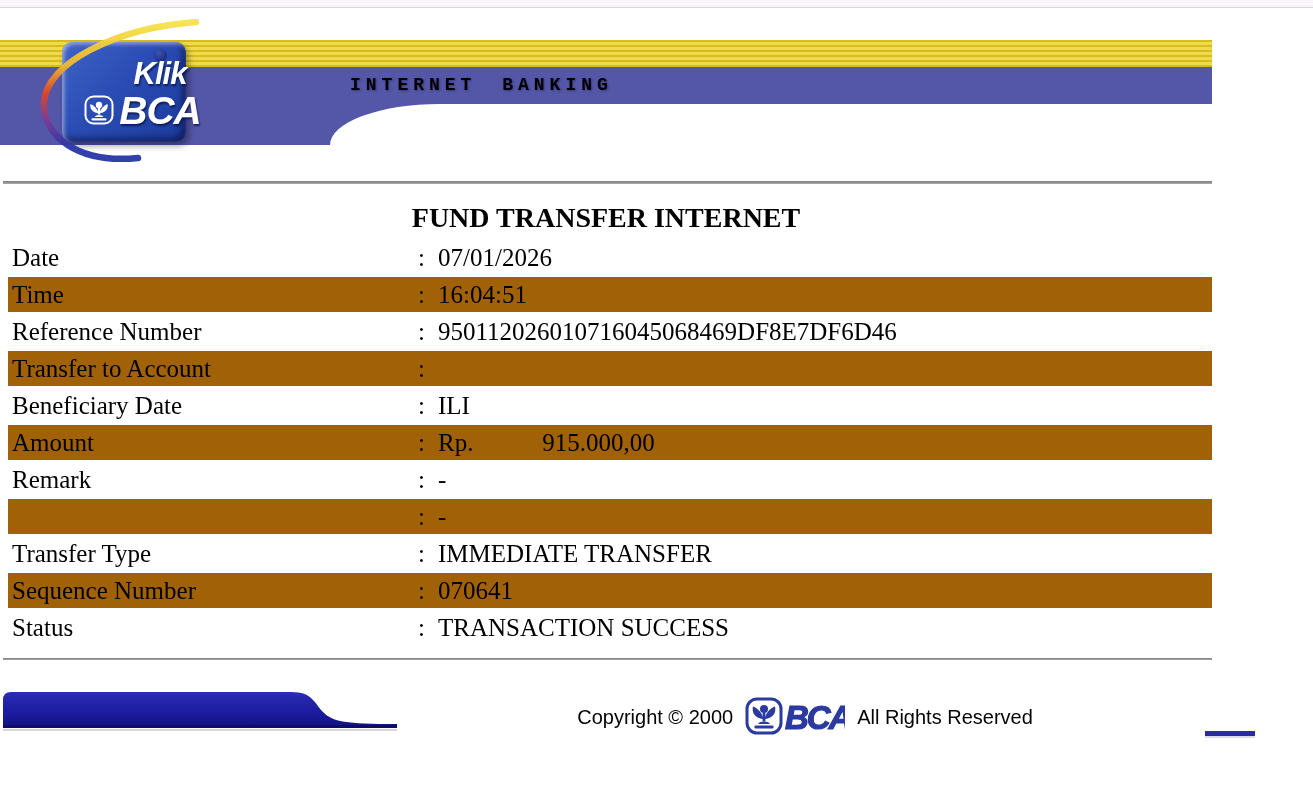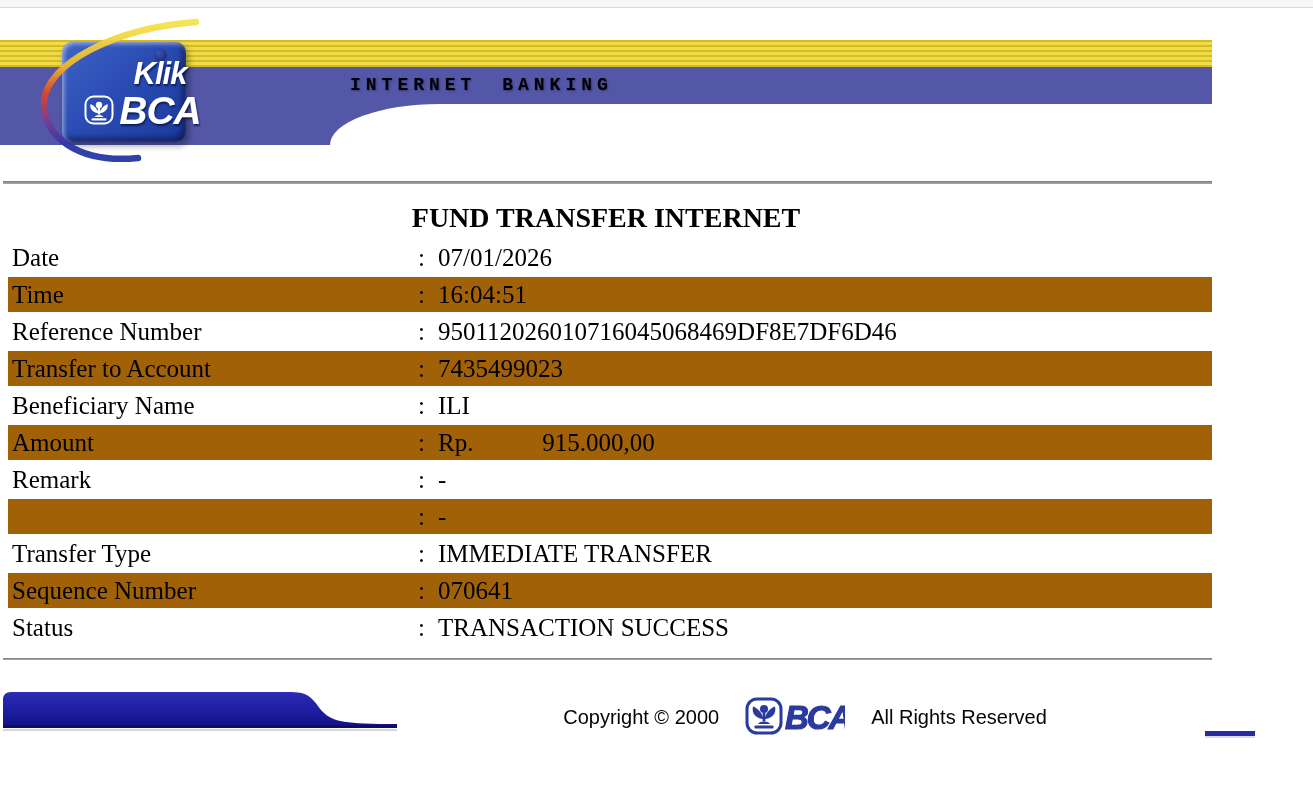--- a/index.html
+++ b/index.html
@@ -46,21 +46,21 @@
   .rows{position:absolute;left:8px;top:240px;width:1204px;}
   .row{display:grid;grid-template-columns:410px 20px 1fr;align-items:center;
        height:35px;margin-bottom:2px;font-size:25px;}
   .row.alt{background:#a16207;}
   .row .lbl{padding-left:4px;}
   .row .val{white-space:pre;}
 
   
   .footer-wave{position:absolute;left:1px;top:691px;}
   .copyright{position:absolute;left:398px;top:694px;width:814px;height:46px;
-             display:flex;align-items:center;justify-content:center;gap:26px;
+             display:flex;align-items:center;justify-content:center;gap:12px;
              font-family:"Liberation Sans",sans-serif;font-size:20px;color:#050505;}
   .bca-logo{display:block;}
   .br-line{position:absolute;left:1205px;top:731px;width:50px;height:5px;background:#2a2aa2;
            border-bottom:2px solid #dcdce8;}
 </style>
 </head>
 <body>
 
 <div id="screen">
 
@@ -115,24 +115,23 @@
       <span class="val">16:04:51</span>
     </div>
     <div class="row">
       <span class="lbl">Reference Number</span>
       <span class="sep">:</span>
       <span class="val">950112026010716045068469DF8E7DF6D46</span>
     </div>
     <div class="row alt">
       <span class="lbl">Transfer to Account</span>
       <span class="sep">:</span>
-      <span class="val">7435499023</span>
     </div>
     <div class="row">
-      <span class="lbl">Beneficiary Name</span>
+      <span class="lbl">Beneficiary Date</span>
       <span class="sep">:</span>
       <span class="val">ILI</span>
     </div>
     <div class="row alt">
       <span class="lbl">Amount</span>
       <span class="sep">:</span>
       <span class="val">Rp.           915.000,00</span>
     </div>
     <div class="row">
       <span class="lbl">Remark</span>

